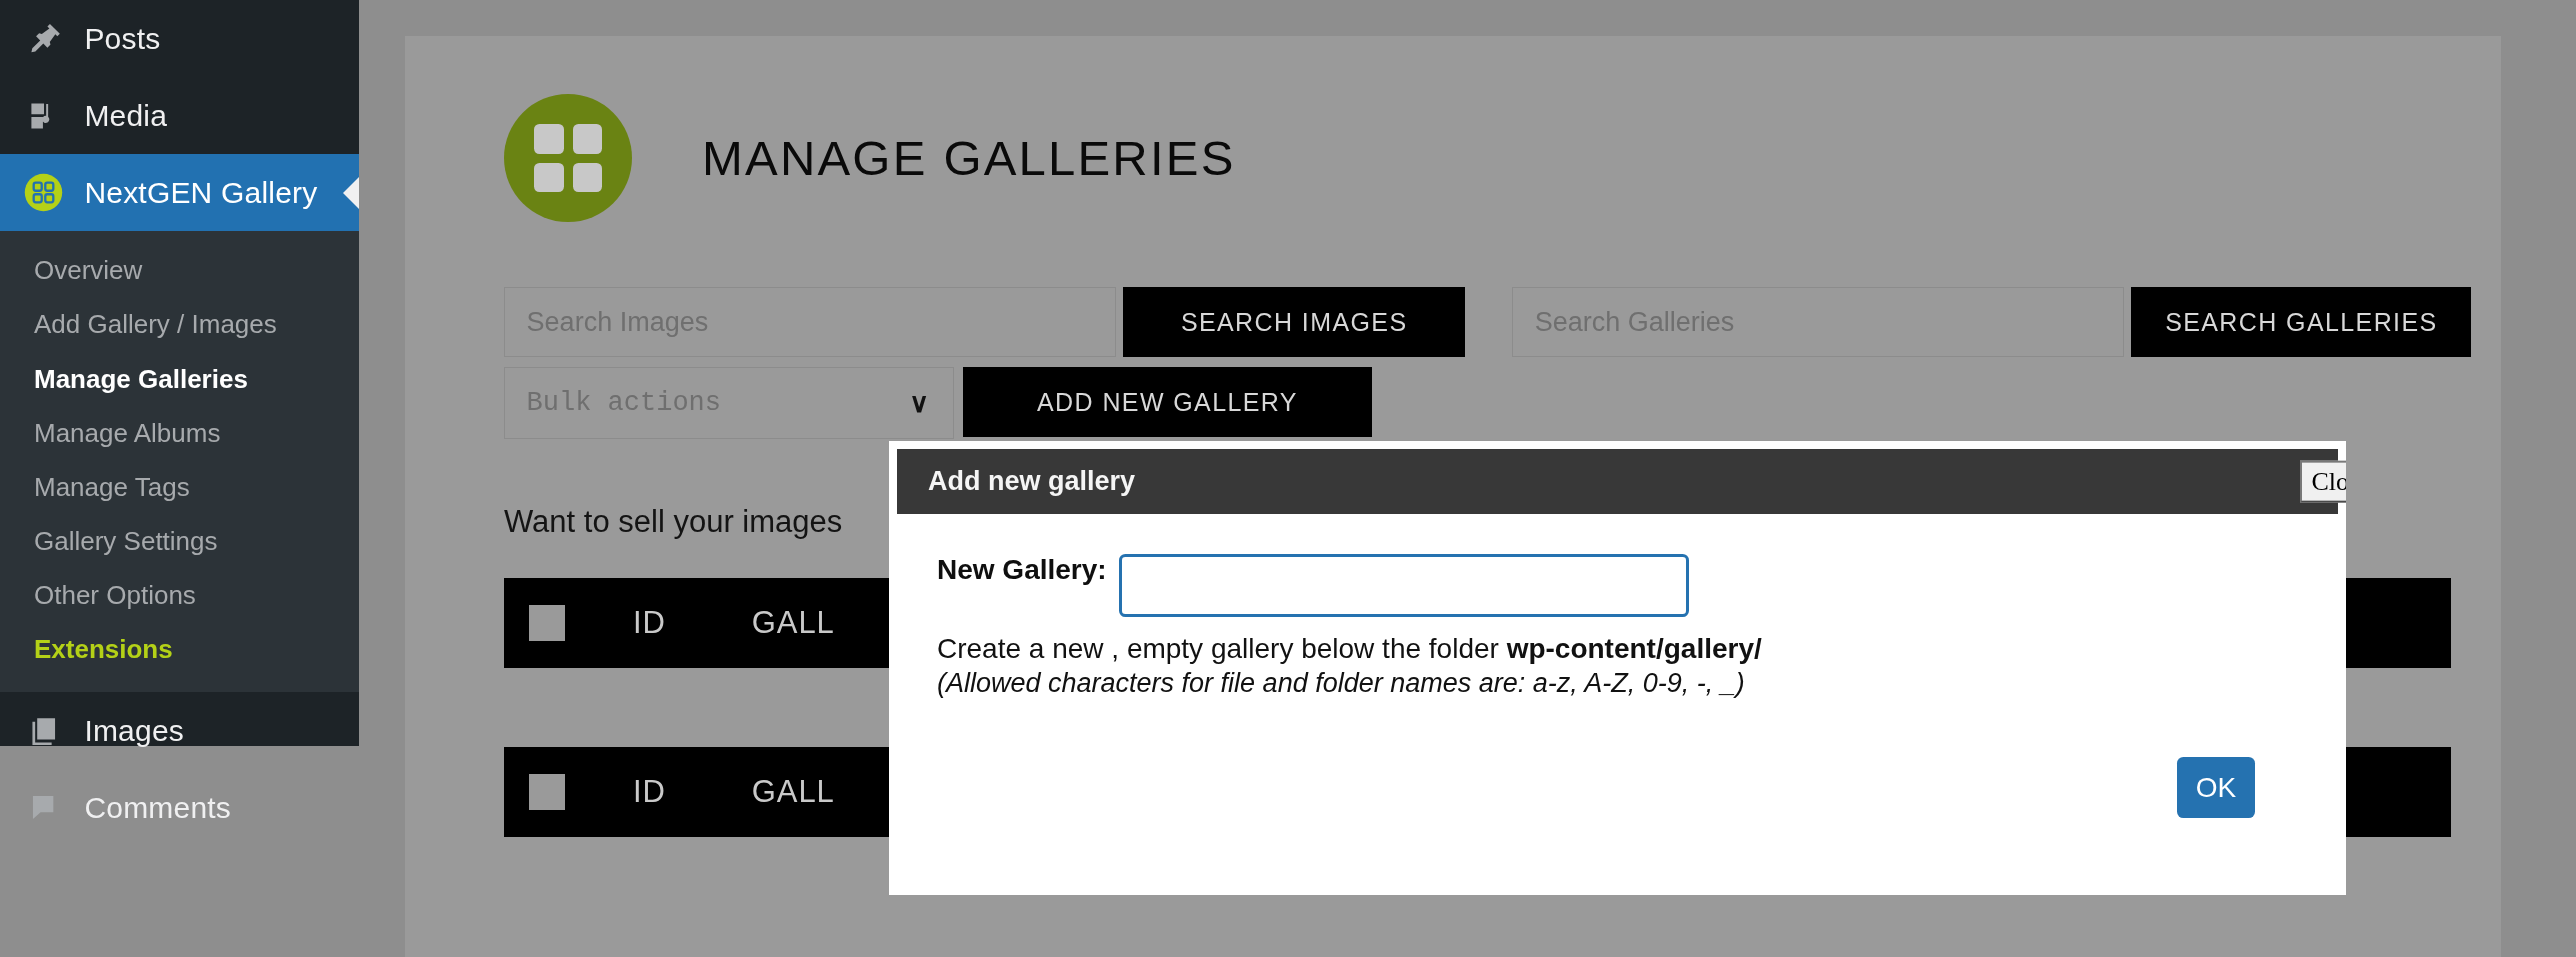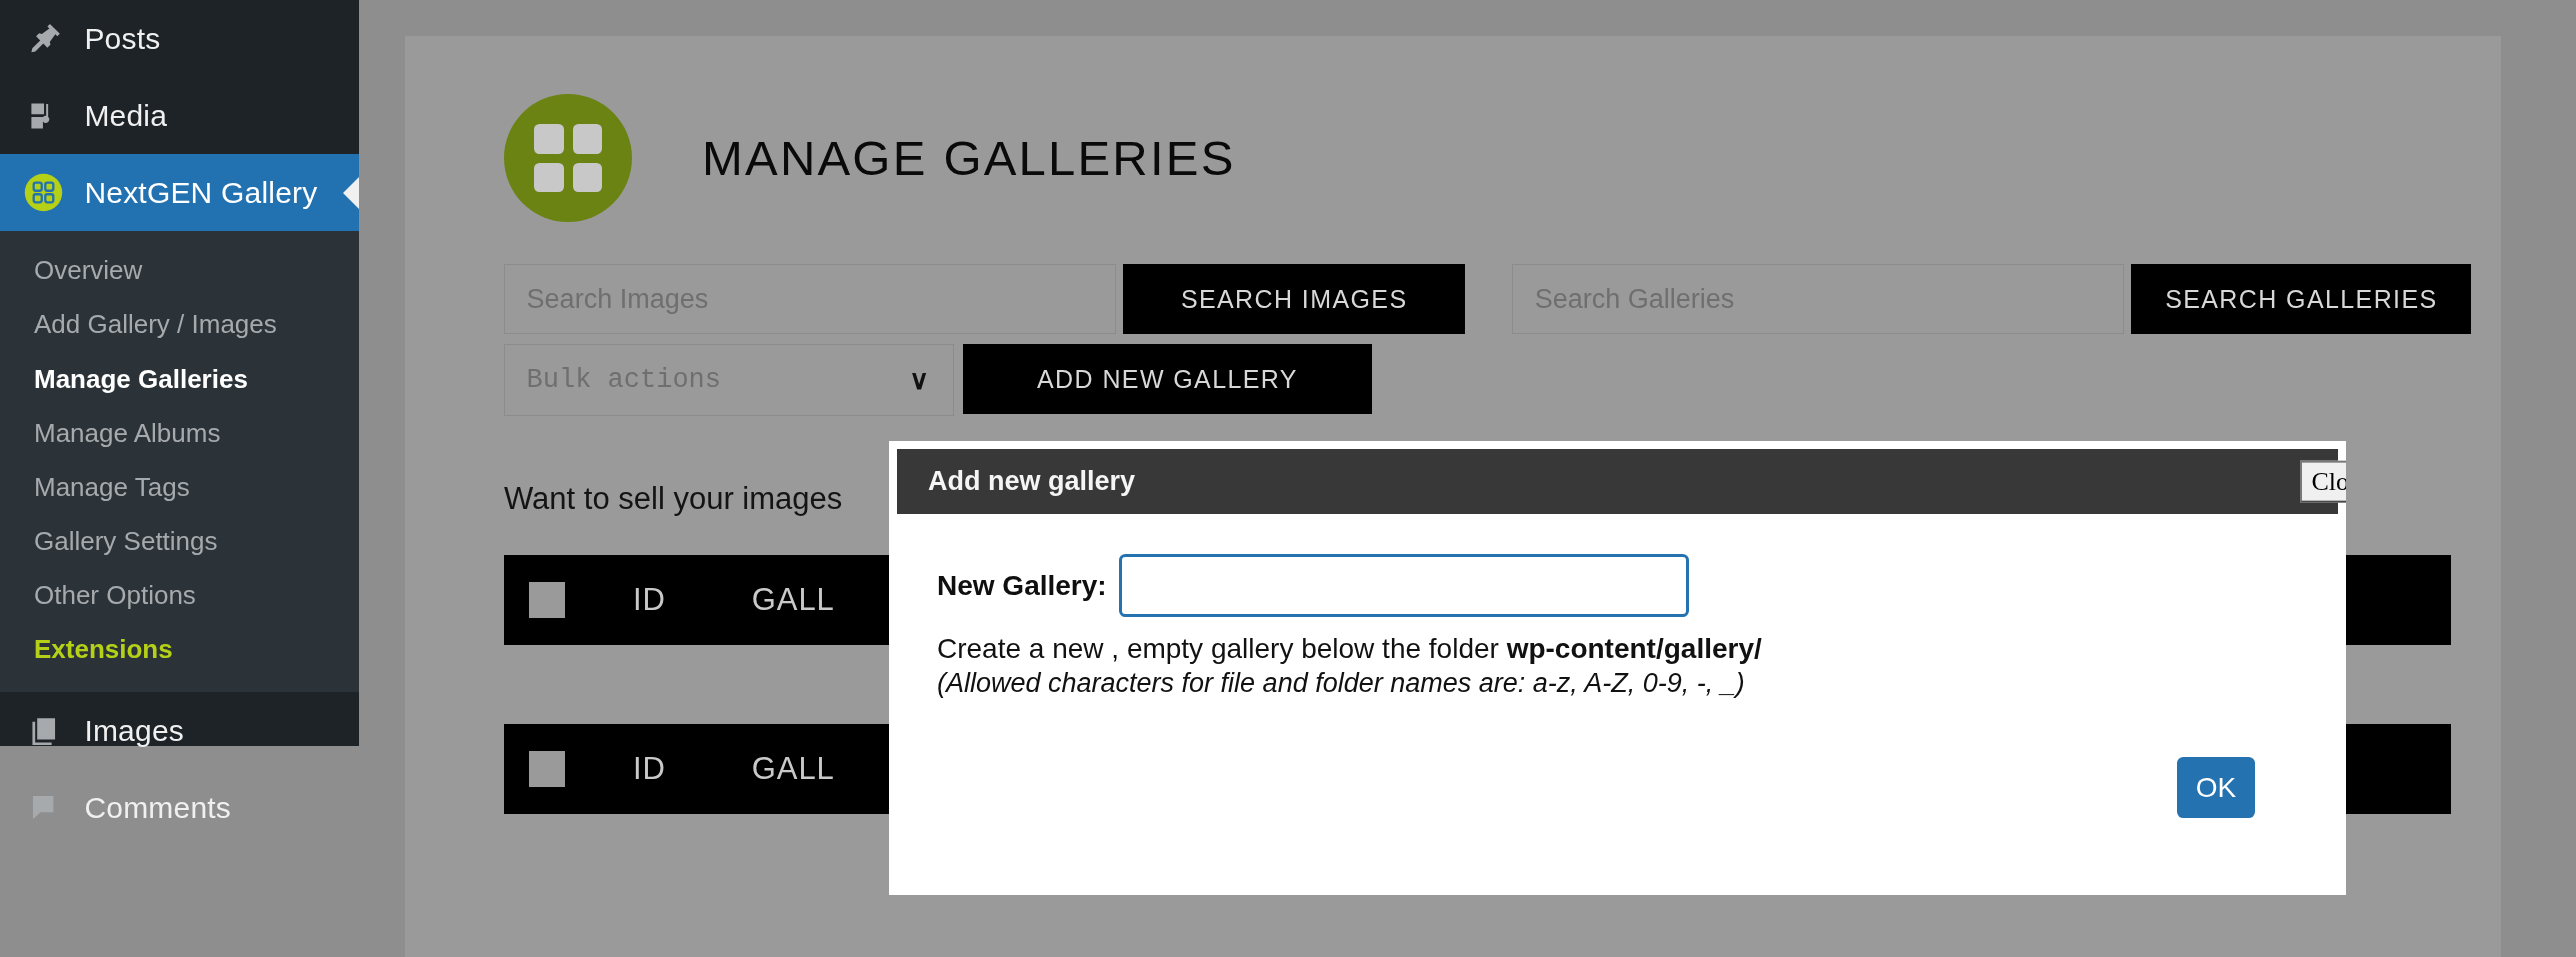--- a/index.html
+++ b/index.html
@@ -123,21 +123,21 @@
   #pagetitle {
     margin-left: 70px;
     font-size: 49px;
     color: #0a0a0a;
     letter-spacing: 2.2px;
     font-family: "Liberation Sans", sans-serif;
     font-weight: 400;
   }
 
   
-  #toolbar { padding-left: 99px; margin-top: 42px; }
+  #toolbar { padding-left: 99px; margin-top: 65px; }
   .row1, .row2 { display: flex; align-items: flex-start; }
   .row2 { margin-top: 10px; }
 
   .txtfield {
     height: 70px;
     box-sizing: border-box;
     background: transparent;
     border: 1.8px solid #8c8c8c;
     color: #6f6f6f;
     font-size: 27px;
@@ -285,21 +285,21 @@
     line-height: 1.35;
   }
   #modal-body {
     padding: 40px 0 0 40px;
     position: relative;
     height: 369px;
     box-sizing: border-box;
   }
   #field-row {
     display: flex;
-    align-items: center;
+    align-items: flex-start;
   }
   #new-gallery-label {
     font-size: 28px;
     font-weight: bold;
     color: #0f0f0f;
     white-space: nowrap;
   }
   #new-gallery-input {
     margin-left: 12.6px;
     width: 570px;

